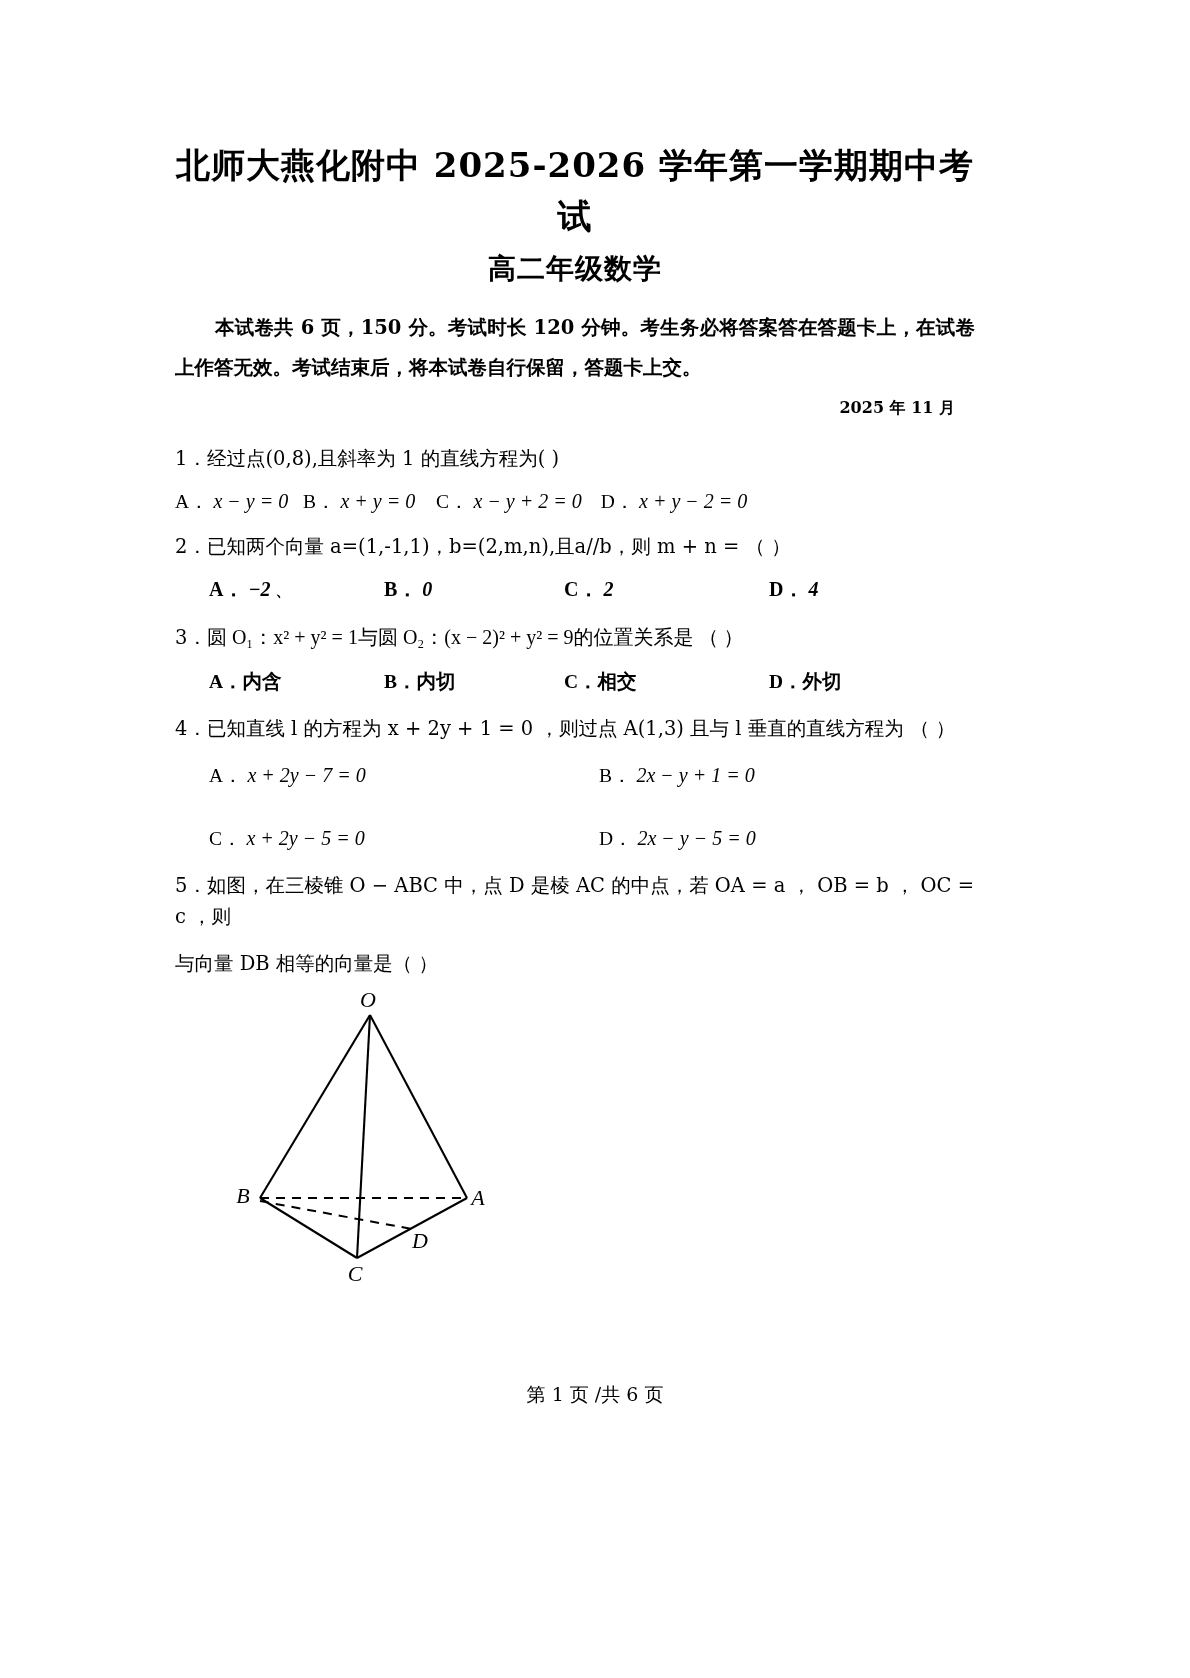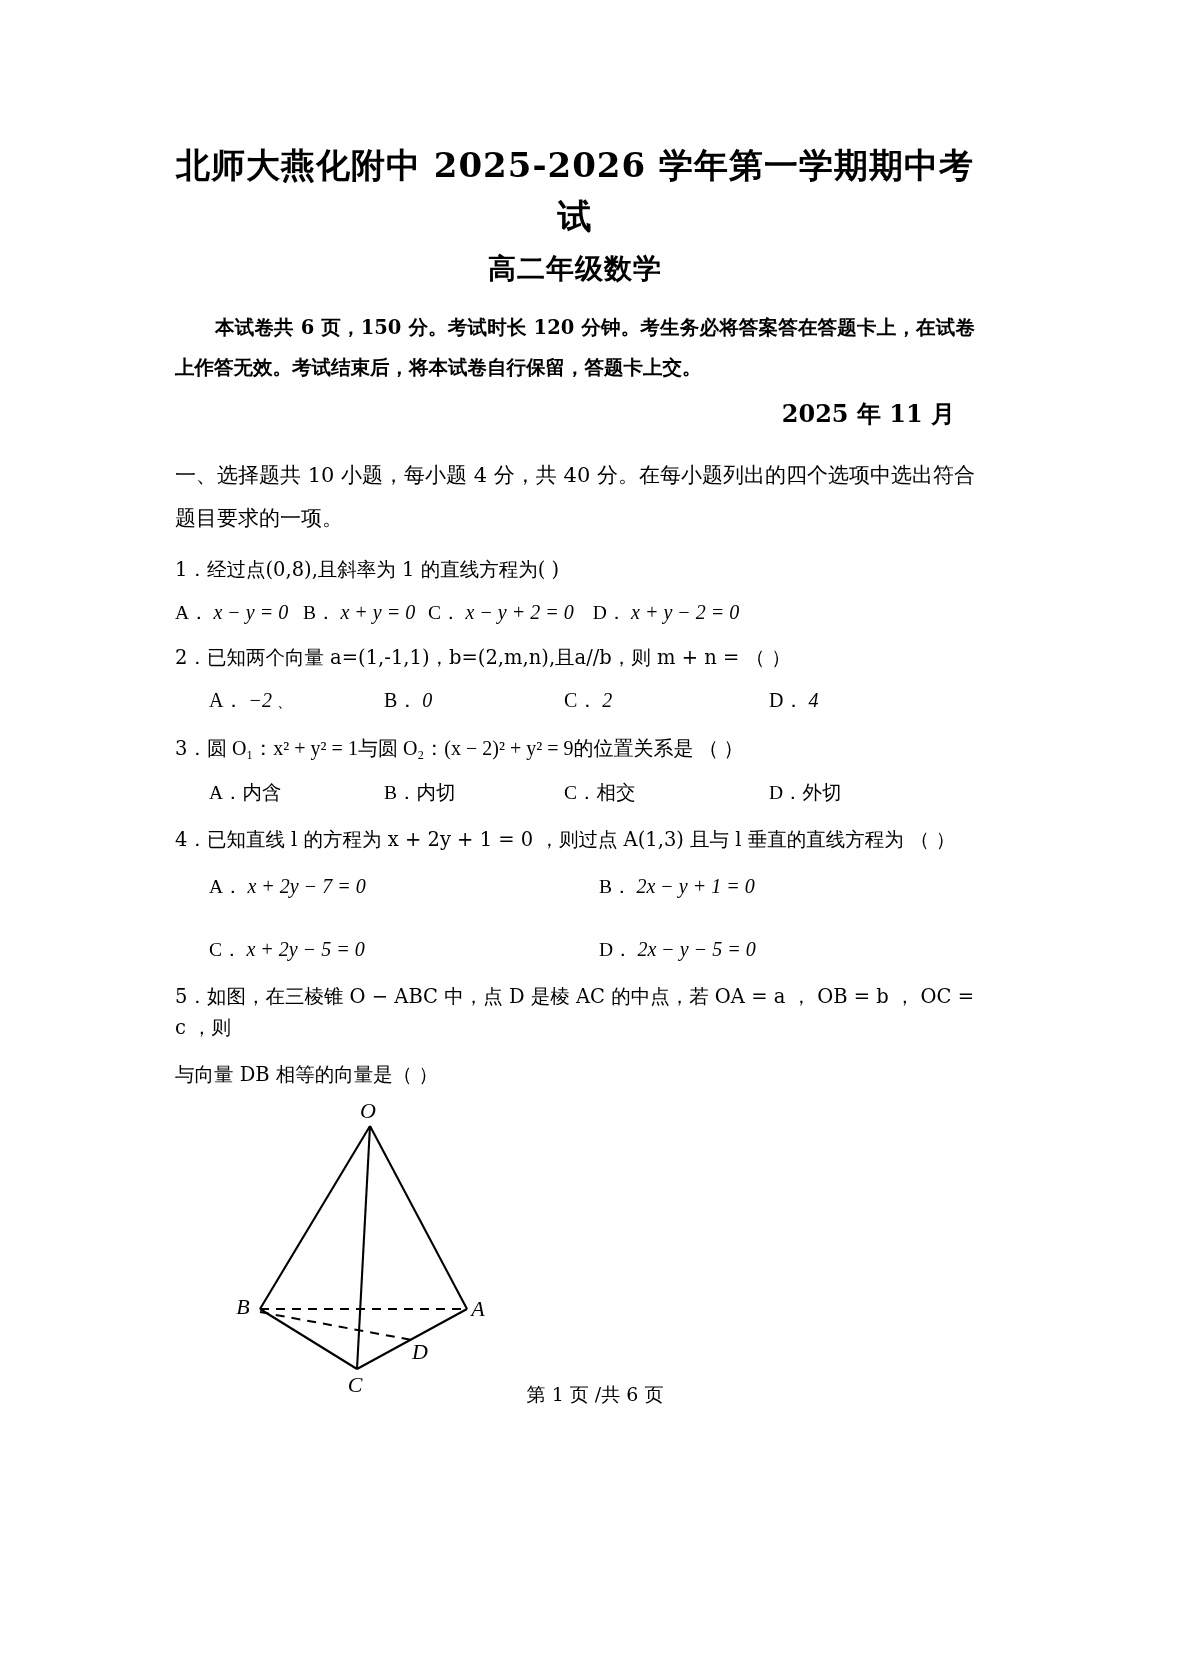--- a/index.html
+++ b/index.html
@@ -36,21 +36,21 @@
     font-size:19.5px;
     font-weight:bold;
     line-height:2.05;
     text-indent:40px;
     text-align:justify;
     margin:0 0 6px 0;
     font-family:"DejaVu Serif", serif;
   }
   .dateline {
     text-align:right;
-    font-size:24px;
+    font-size:16px;
     font-weight:bold;
     margin:10px 0 24px 0;
     padding-right:20px;
     font-family:"DejaVu Serif", serif;
   }
   .section-head {
     font-size:21px;
     line-height:2.05;
     margin:0 0 14px 0;
     text-align:justify;
@@ -78,20 +78,21 @@
     grid-template-columns: 390px 390px;
     row-gap:36px;
     margin:0 0 18px 34px;
     font-size:19.5px;
   }
   .opts-row4 {
     display:grid;
     grid-template-columns: 175px 180px 205px auto;
     margin:0 0 18px 34px;
     font-size:20px;
+    font-weight:bold;
   }
   .figure-wrap { margin:14px 0 0 60px; }
   .footer {
     position:absolute;
     left:0; right:0;
     top:1382px;
     text-align:center;
     font-size:19px;
     font-weight:normal;
     font-family:"DejaVu Serif", serif;
@@ -104,35 +105,34 @@
 
   <div class="content">
 
     <div class="title1">北师大燕化附中 2025-2026 学年第一学期期中考试</div>
     <div class="title2">高二年级数学</div>
 
     <div class="instructions">本试卷共 6 页，150 分。考试时长 120 分钟。考生务必将答案答在答题卡上，在试卷上作答无效。考试结束后，将本试卷自行保留，答题卡上交。</div>
 
     <div class="dateline">2025 年 11 月</div>
 
-    <div class="section-head">一、选择题共 10 小题，每小题 4 分，共 40 分。在每小题列出的四个选项中选出符合题目要求的一项。</div>
 
     <div class="q q-stem">
       <span>1．</span><span>经过点(0,8),且斜率为 1 的直线方程为(      )</span>
     </div>
     <div class="opts-inline">
       <span class="opt">
         <span class="opt-label">A．</span>
         <span class="math">x − y = 0</span>
       </span>
       <span class="opt" style="margin-left:10px">
         <span class="opt-label">B．</span>
         <span class="math">x + y = 0</span>
       </span>
-      <span class="opt" style="margin-left:8px">
+      <span class="opt" style="margin-left:16px">
         <span class="opt-label">C．</span>
         <span class="math">x − y + 2 = 0</span>
       </span>
       <span class="opt" style="margin-left:14px">
         <span class="opt-label">D．</span>
         <span class="math">x + y − 2 = 0</span>
       </span>
     </div>
 
     <div class="q q-stem">

